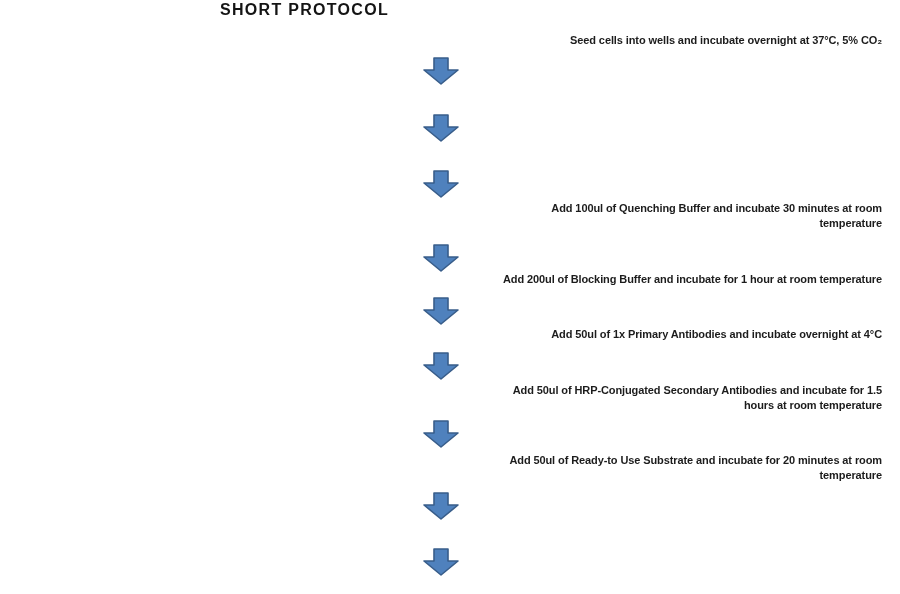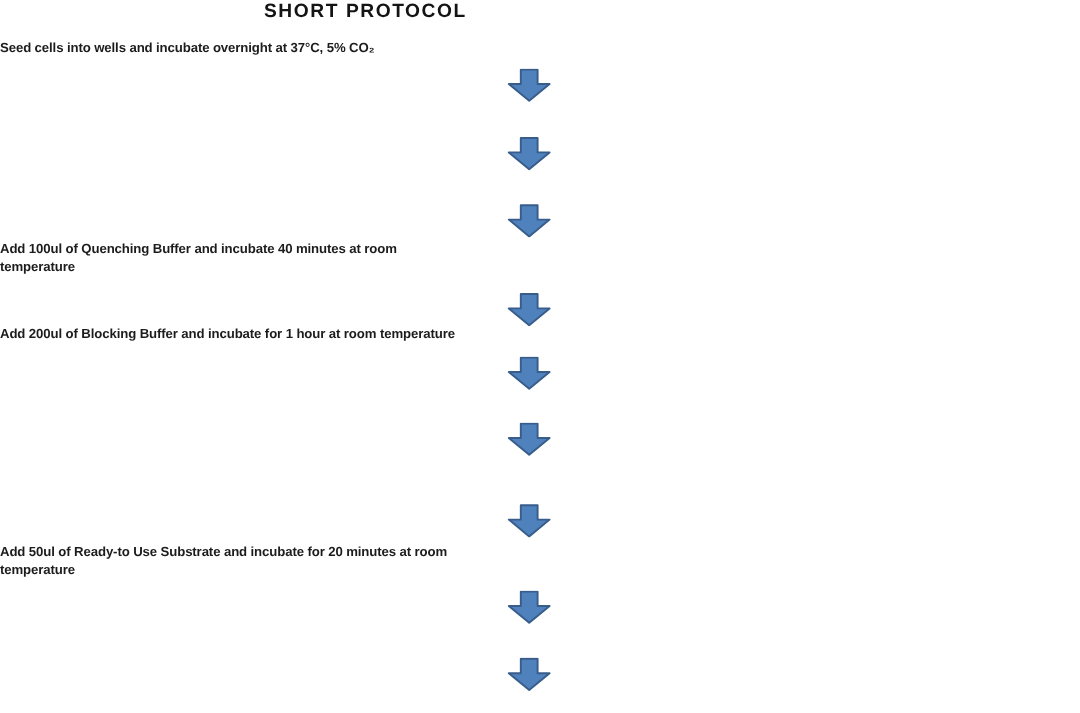--- a/index.html
+++ b/index.html
@@ -31,21 +31,21 @@
   }
   .flow {
     position: absolute;
     left: 0; top: 0;
     width: 882px; height: 594px;
   }
   .step {
     position: absolute;
     left: 0;
     width: 100%;
-    text-align: left;
+    text-align: right;
     font-size: 11px;
     font-weight: 700;
     color: #1c1c1c;
     line-height: 15px;
     letter-spacing: -0.1px;
     white-space: pre-line;
   }
   .arrow {
     position: absolute;
     left: 0;
@@ -82,44 +82,47 @@
         </svg>
     </div>
 
 
     <div class="arrow" style="top:170px">
       <svg viewBox="0 0 38 28">
           <polygon points="12,1 26,1 26,13 36,13 19,27 2,13 12,13" fill="#4f81bd" stroke="#385d8a" stroke-width="1.6" stroke-linejoin="round"></polygon>
         </svg>
     </div>
 
-    <div class="step" style="top:201px">Add 100ul of Quenching Buffer and incubate 40 minutes at room
+    <div class="step" style="top:201px">Add 100ul of Quenching Buffer and incubate 30 minutes at room
 temperature</div>
 
     <div class="arrow" style="top:244px">
       <svg viewBox="0 0 38 28">
           <polygon points="12,1 26,1 26,13 36,13 19,27 2,13 12,13" fill="#4f81bd" stroke="#385d8a" stroke-width="1.6" stroke-linejoin="round"></polygon>
         </svg>
     </div>
 
     <div class="step" style="top:272px">Add 200ul of Blocking Buffer and incubate for 1 hour at room temperature</div>
 
     <div class="arrow" style="top:297px">
       <svg viewBox="0 0 38 28">
           <polygon points="12,1 26,1 26,13 36,13 19,27 2,13 12,13" fill="#4f81bd" stroke="#385d8a" stroke-width="1.6" stroke-linejoin="round"></polygon>
         </svg>
     </div>
 
+    <div class="step" style="top:327px">Add 50ul of 1x Primary Antibodies and incubate overnight at 4°C</div>
 
     <div class="arrow" style="top:352px">
       <svg viewBox="0 0 38 28">
           <polygon points="12,1 26,1 26,13 36,13 19,27 2,13 12,13" fill="#4f81bd" stroke="#385d8a" stroke-width="1.6" stroke-linejoin="round"></polygon>
         </svg>
     </div>
 
+    <div class="step" style="top:383px">Add 50ul of HRP-Conjugated Secondary Antibodies and incubate for 1.5
+hours at room temperature</div>
 
     <div class="arrow" style="top:420px">
       <svg viewBox="0 0 38 28">
           <polygon points="12,1 26,1 26,13 36,13 19,27 2,13 12,13" fill="#4f81bd" stroke="#385d8a" stroke-width="1.6" stroke-linejoin="round"></polygon>
         </svg>
     </div>
 
     <div class="step" style="top:453px">Add 50ul of Ready-to Use Substrate and incubate for 20 minutes at room
 temperature</div>
 

